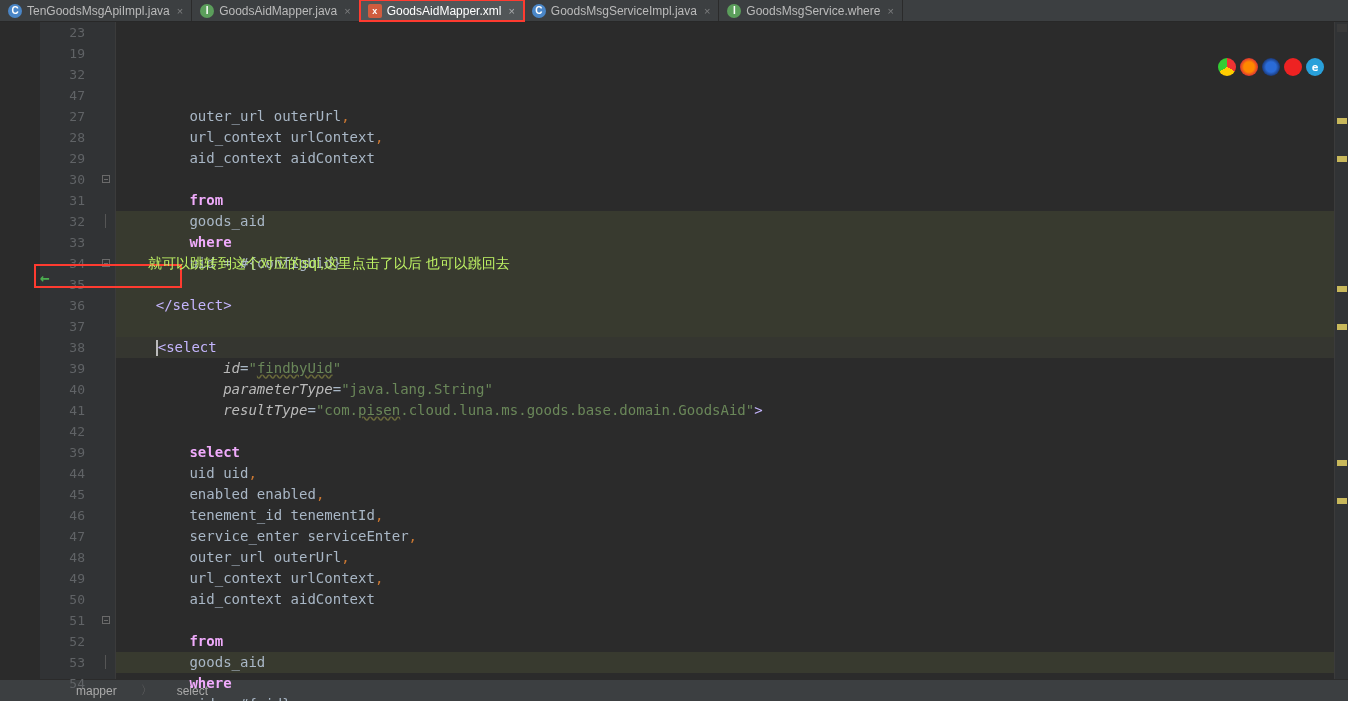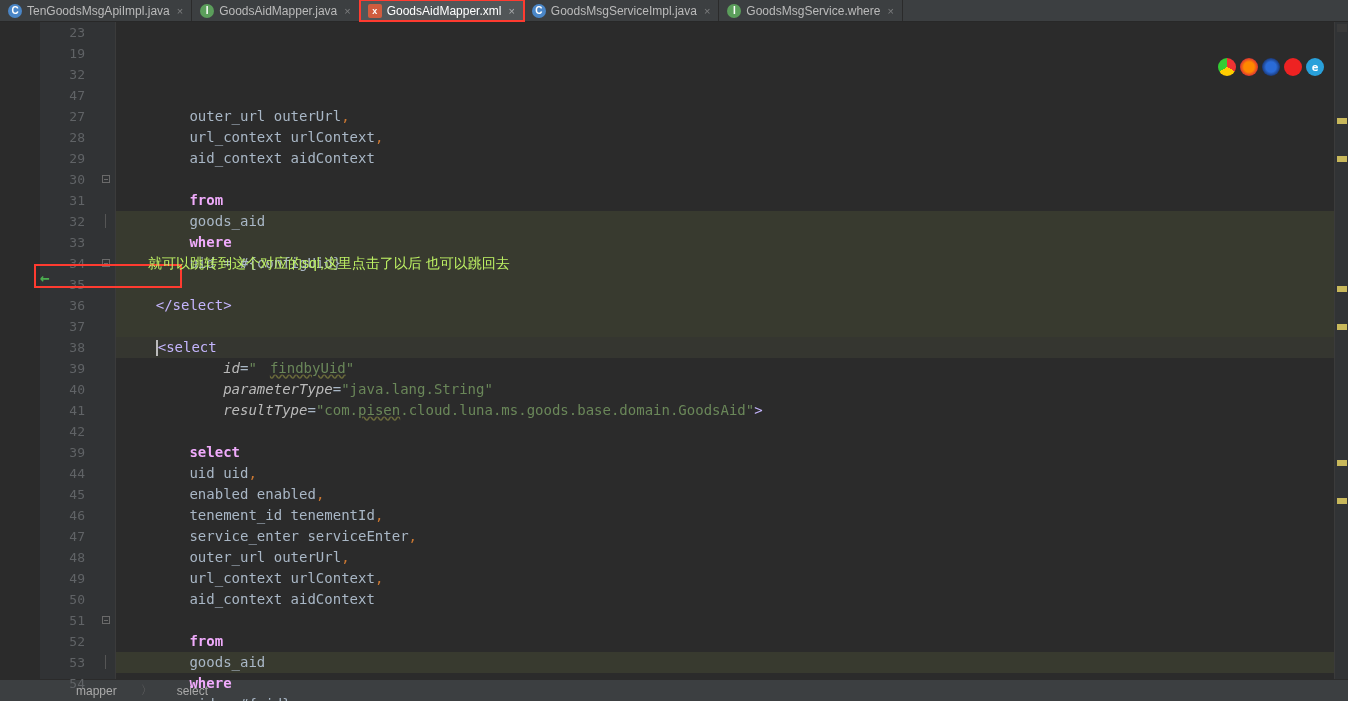--- a/index.html
+++ b/index.html
@@ -138,21 +138,21 @@
   }
   .code-line.caret-line { background: rgba(50,50,50,0.5); }
   .code-content { position: relative; z-index:1; }
 
   .tag { color: #c4b5fd; }
   .attr { color: #bababa; font-style: italic; }
   .str { color: #6a8759; }
   .kw { color: #f0abfc; font-weight: bold; }
   .ident { color: #a9b7c6; }
   .comma { color: #cc7832; }
-  .underline { text-decoration: underline; text-decoration-color: #555; margin-left: 13px; }
+  .underline { text-decoration: underline; text-decoration-color: #555; }
   .wavy { text-decoration: underline wavy #6a6a3a; }
 
   .annotation-text {
     position: absolute;
     left: 148px;
     top: 233px;
     color: #bef264;
     font-family: "Microsoft YaHei","SimSun",sans-serif;
     font-size: 14px;
     z-index: 20;

